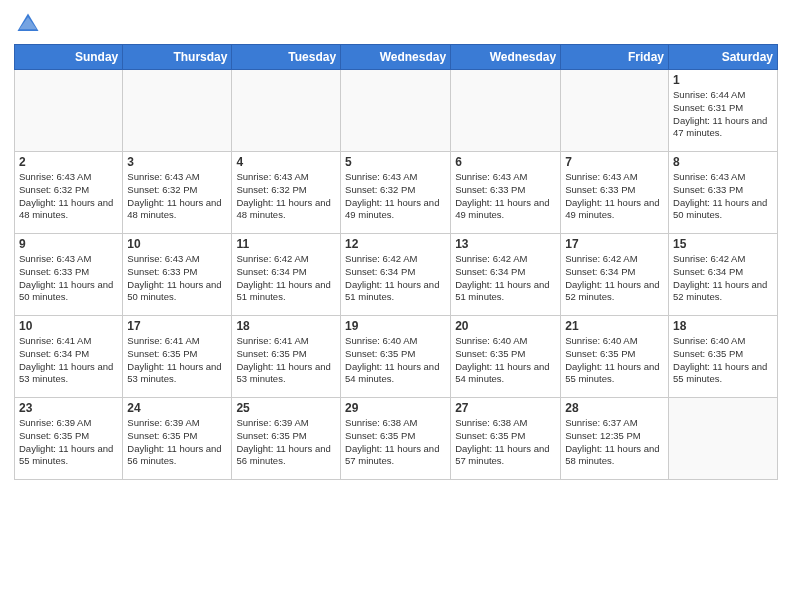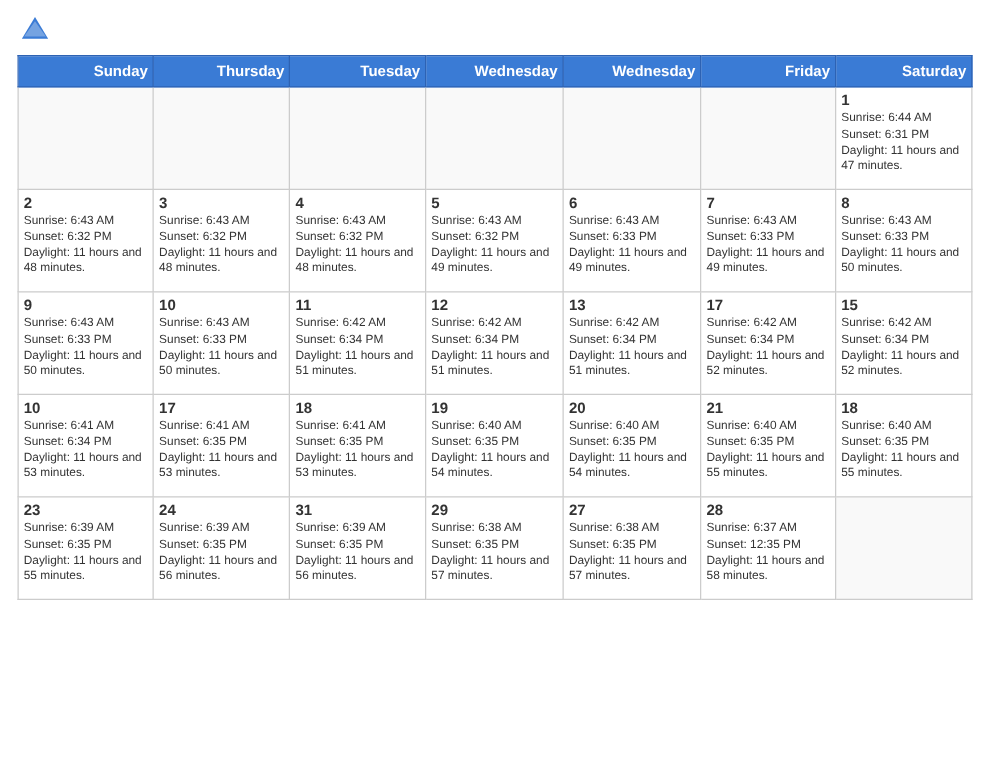--- a/index.html
+++ b/index.html
@@ -284,21 +284,21 @@
 Sunset: 6:35 PM
 Daylight: 11 hours and 55 minutes.</div>
           </td>
           <td>
             <span class="day-number">24</span>
             <div class="day-info">Sunrise: 6:39 AM
 Sunset: 6:35 PM
 Daylight: 11 hours and 56 minutes.</div>
           </td>
           <td>
-            <span class="day-number">31</span>
+            <span class="day-number">25</span>
             <div class="day-info">Sunrise: 6:39 AM
 Sunset: 6:35 PM
 Daylight: 11 hours and 56 minutes.</div>
           </td>
           <td>
             <span class="day-number">29</span>
             <div class="day-info">Sunrise: 6:38 AM
 Sunset: 6:35 PM
 Daylight: 11 hours and 57 minutes.</div>
           </td>

